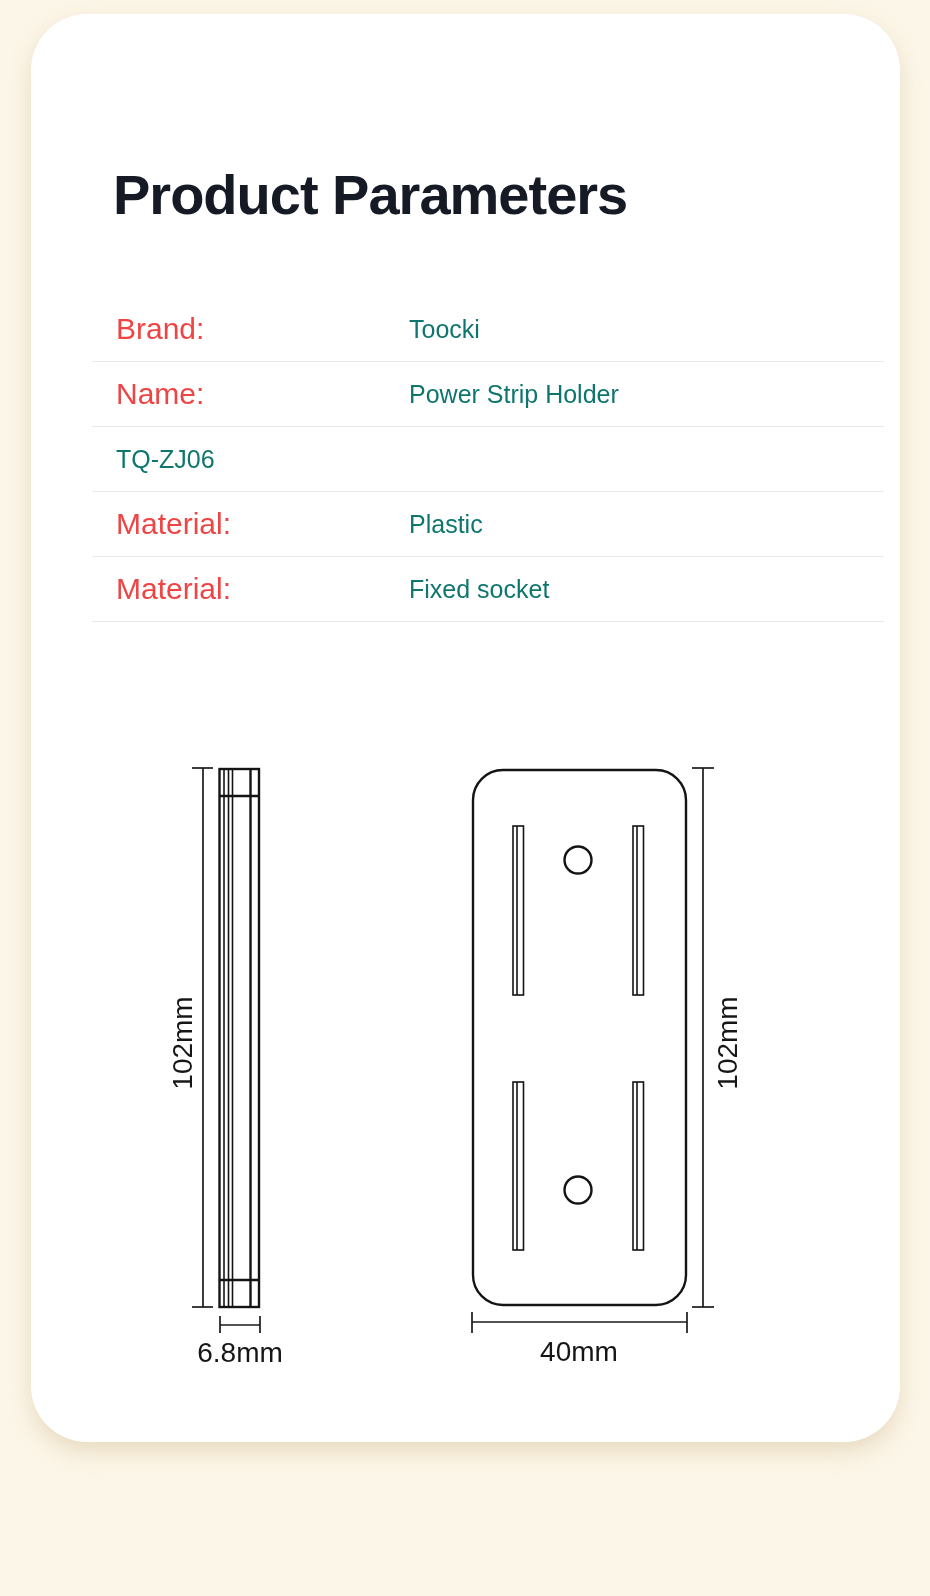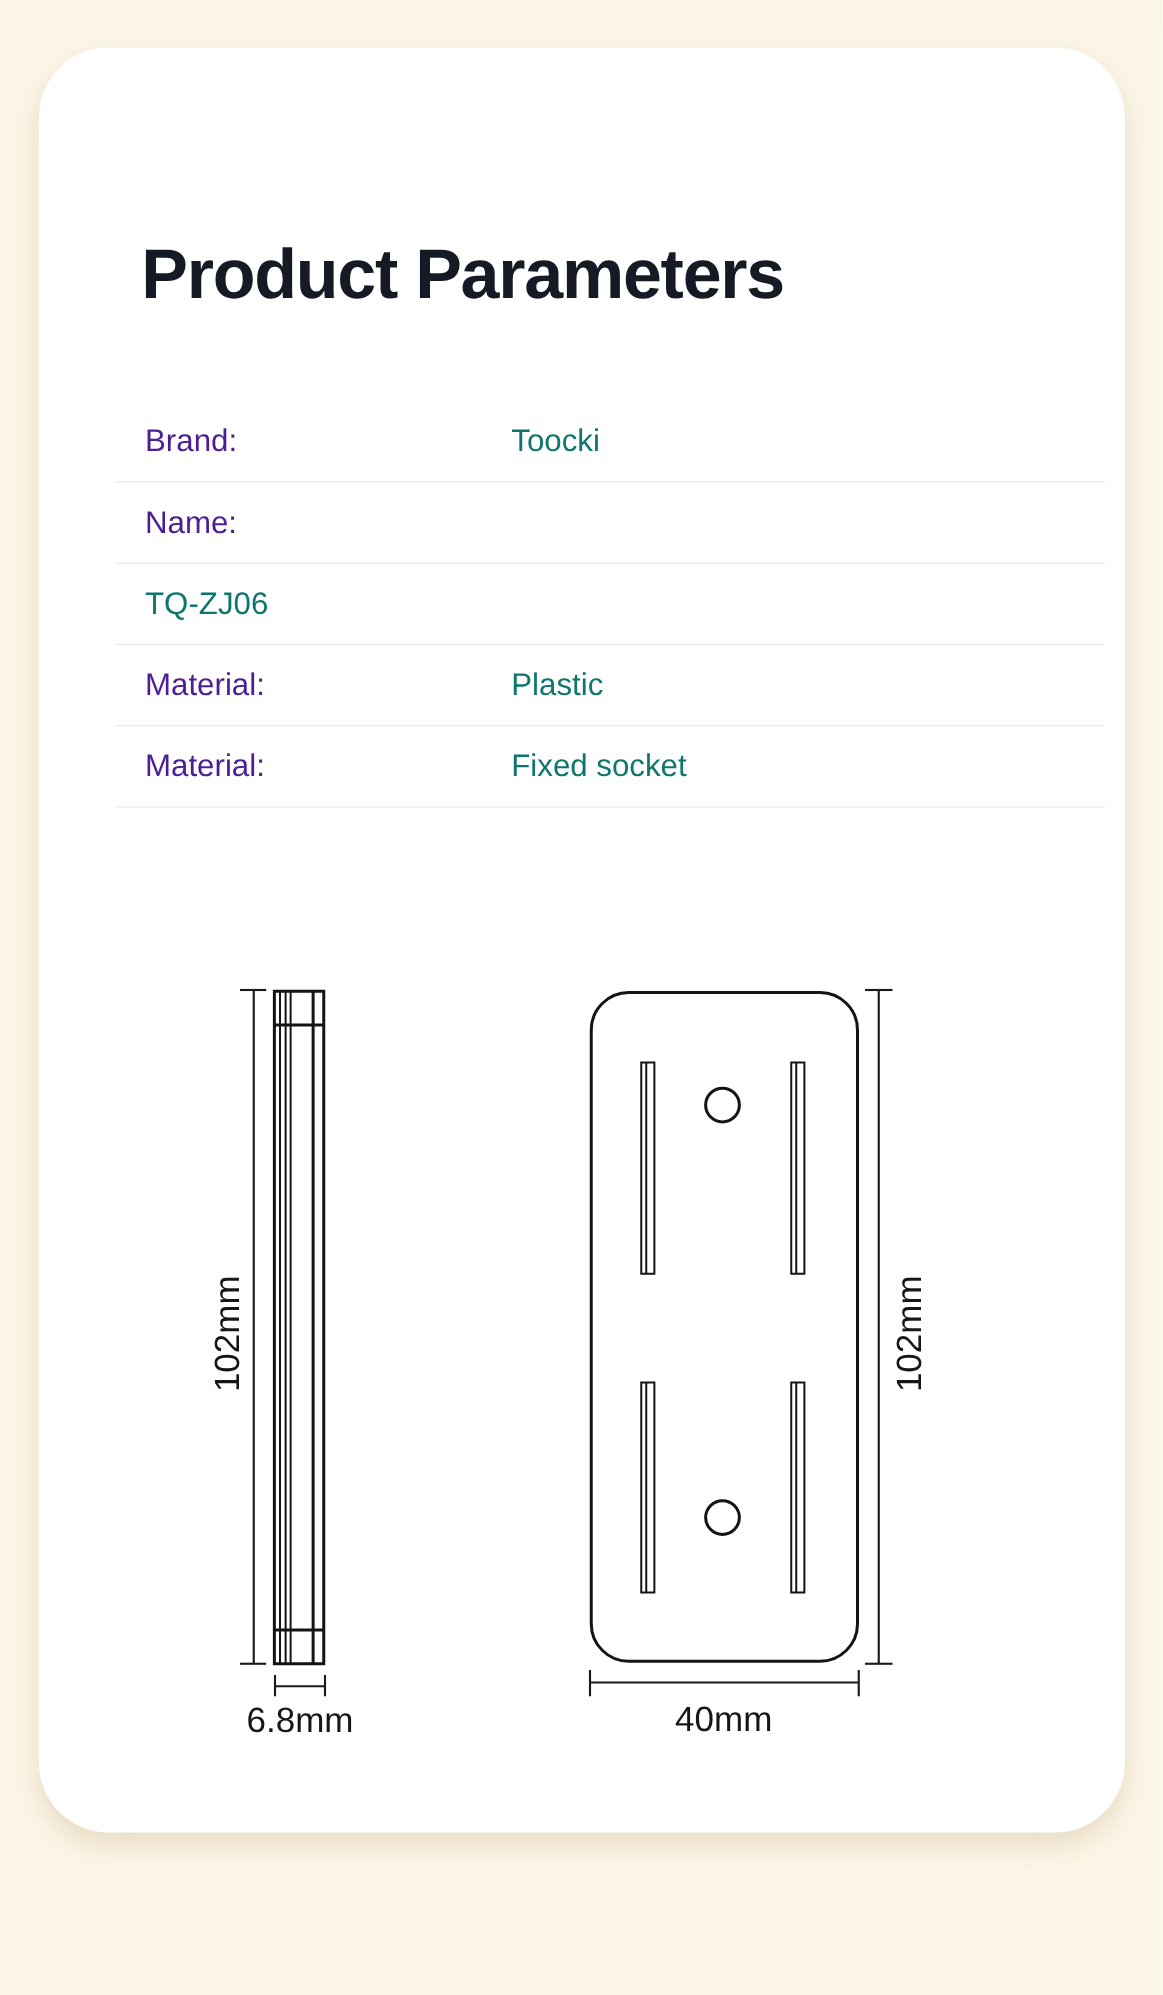--- a/index.html
+++ b/index.html
@@ -7,21 +7,20 @@
   body {
     font-family: "Liberation Sans", sans-serif;
     background: #FCF6E8;
     position: relative;
     overflow: hidden;
   }
   .page {
     position: absolute;
     inset: 0;
     background: #FCF6E8;
-    margin-top: 24px;
   }
   .card {
     position: absolute;
     left: 31px;
     top: 14px;
     width: 869px;
     height: 1428px;
     background: #FFFFFF;
     border-radius: 56px;
     box-shadow: 0 10px 22px rgba(188, 158, 110, 0.30);
@@ -44,23 +43,23 @@
   }
   .spec-row {
     height: 65px;
     display: flex;
     align-items: center;
     padding-left: 24px;
     border-bottom: 1px solid #E9E9E9;
   }
   .spec-label {
     flex: 0 0 293px;
-    font-size: 25px;
+    font-size: 30px;
     font-weight: 400;
-    color: #4c1d95;
+    color: #ef4444;
   }
   .spec-value {
     font-size: 25px;
     font-weight: 500;
     color: #0f766e;
     white-space: nowrap;
   }
   .drawing {
     position: absolute;
     inset: 0;
@@ -97,20 +96,21 @@
   <div class="card">
     <h1 class="title">Product Parameters</h1>
 
     <div class="spec-table">
       <div class="spec-row">
         <span class="spec-label">Brand:</span>
         <span class="spec-value">Toocki</span>
       </div>
       <div class="spec-row">
         <span class="spec-label">Name:</span>
+        <span class="spec-value">Power Strip Holder</span>
       </div>
       <div class="spec-row">
         <span class="spec-value">TQ-ZJ06</span>
       </div>
       <div class="spec-row">
         <span class="spec-label">Material:</span>
         <span class="spec-value">Plastic</span>
       </div>
       <div class="spec-row">
         <span class="spec-label">Material:</span>

